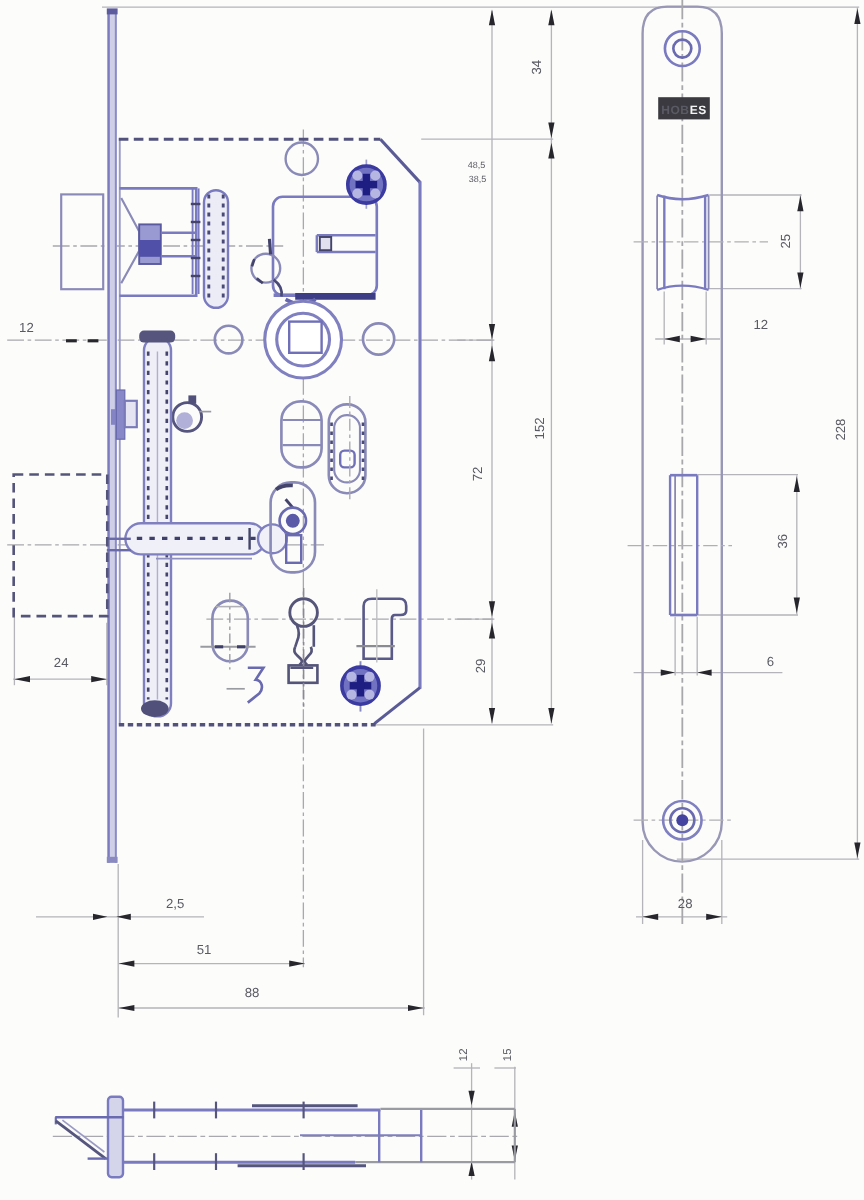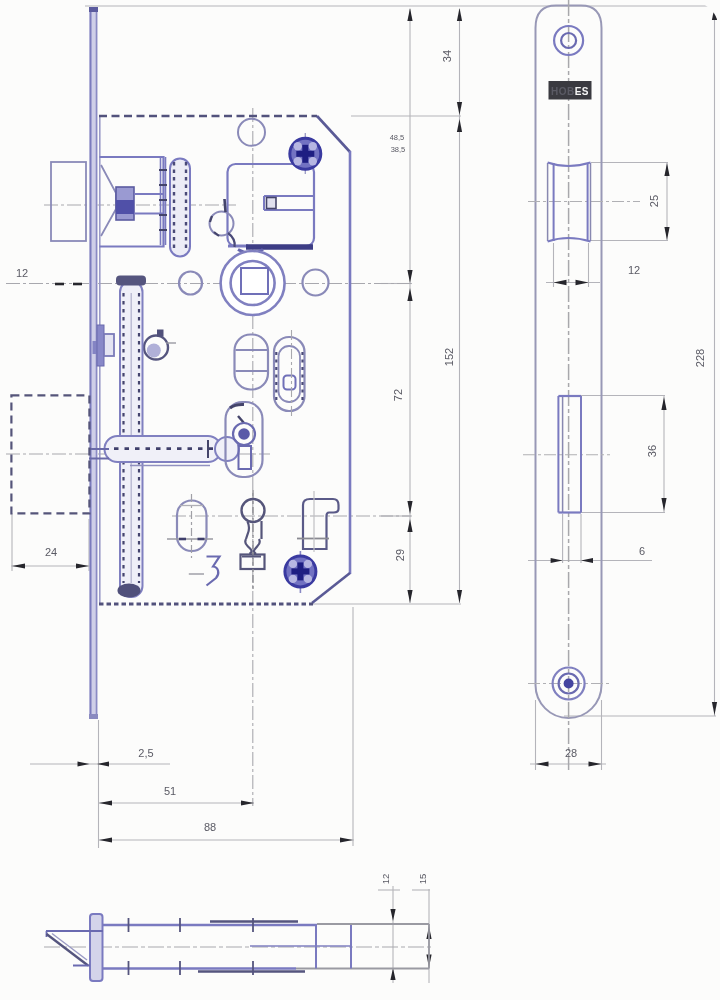--- a/index.html
+++ b/index.html
@@ -1,17 +1,17 @@
 <!DOCTYPE html>
 <html><head>
 <meta charset="utf-8">
 <style>
 html,body{margin:0;padding:0;background:#fcfcfb;}
 #page{width:720px;height:1000px;position:relative;overflow:hidden;
-font-family:"Liberation Sans", sans-serif;border-radius:32px;}
+font-family:"Liberation Sans", sans-serif;}
 svg{position:absolute;top:0;left:0;filter:blur(0.55px);}
 text{font-family:"Liberation Sans", sans-serif;fill:#5a5a64;}
 </style>
 </head>
 <body>
 <div id="page">
 <svg width="720" height="1000" viewBox="0 0 720 1000">
 
 <g id="dims" stroke="#b4b4ba" stroke-width="1.1" fill="none">
 

